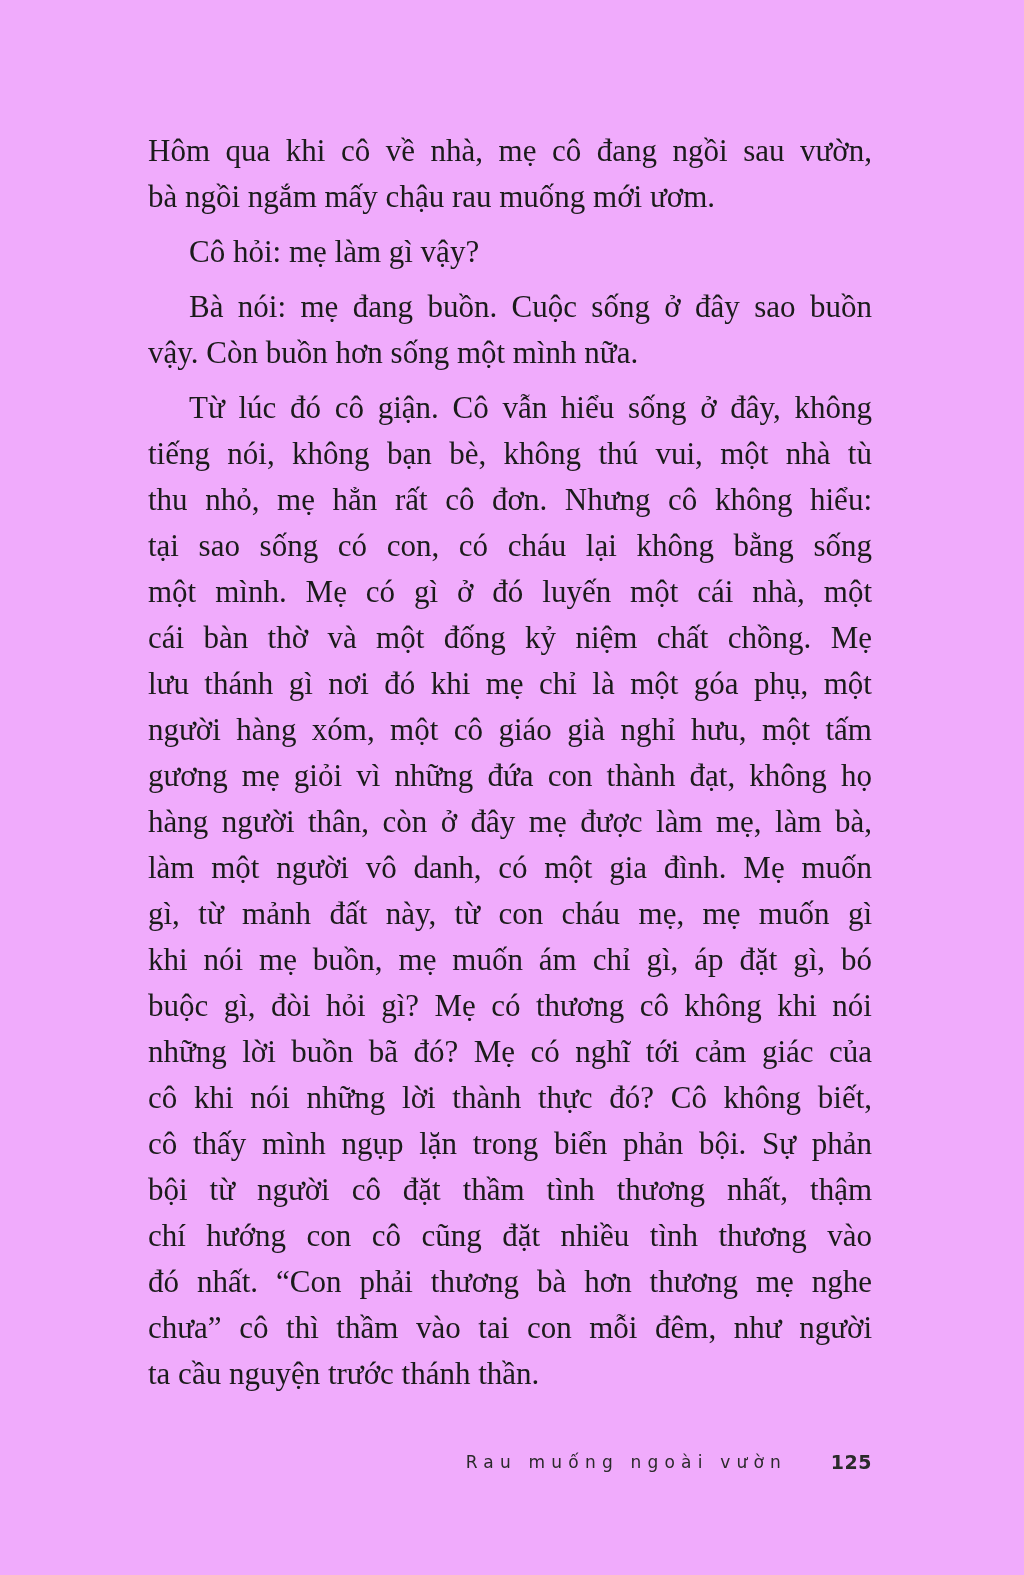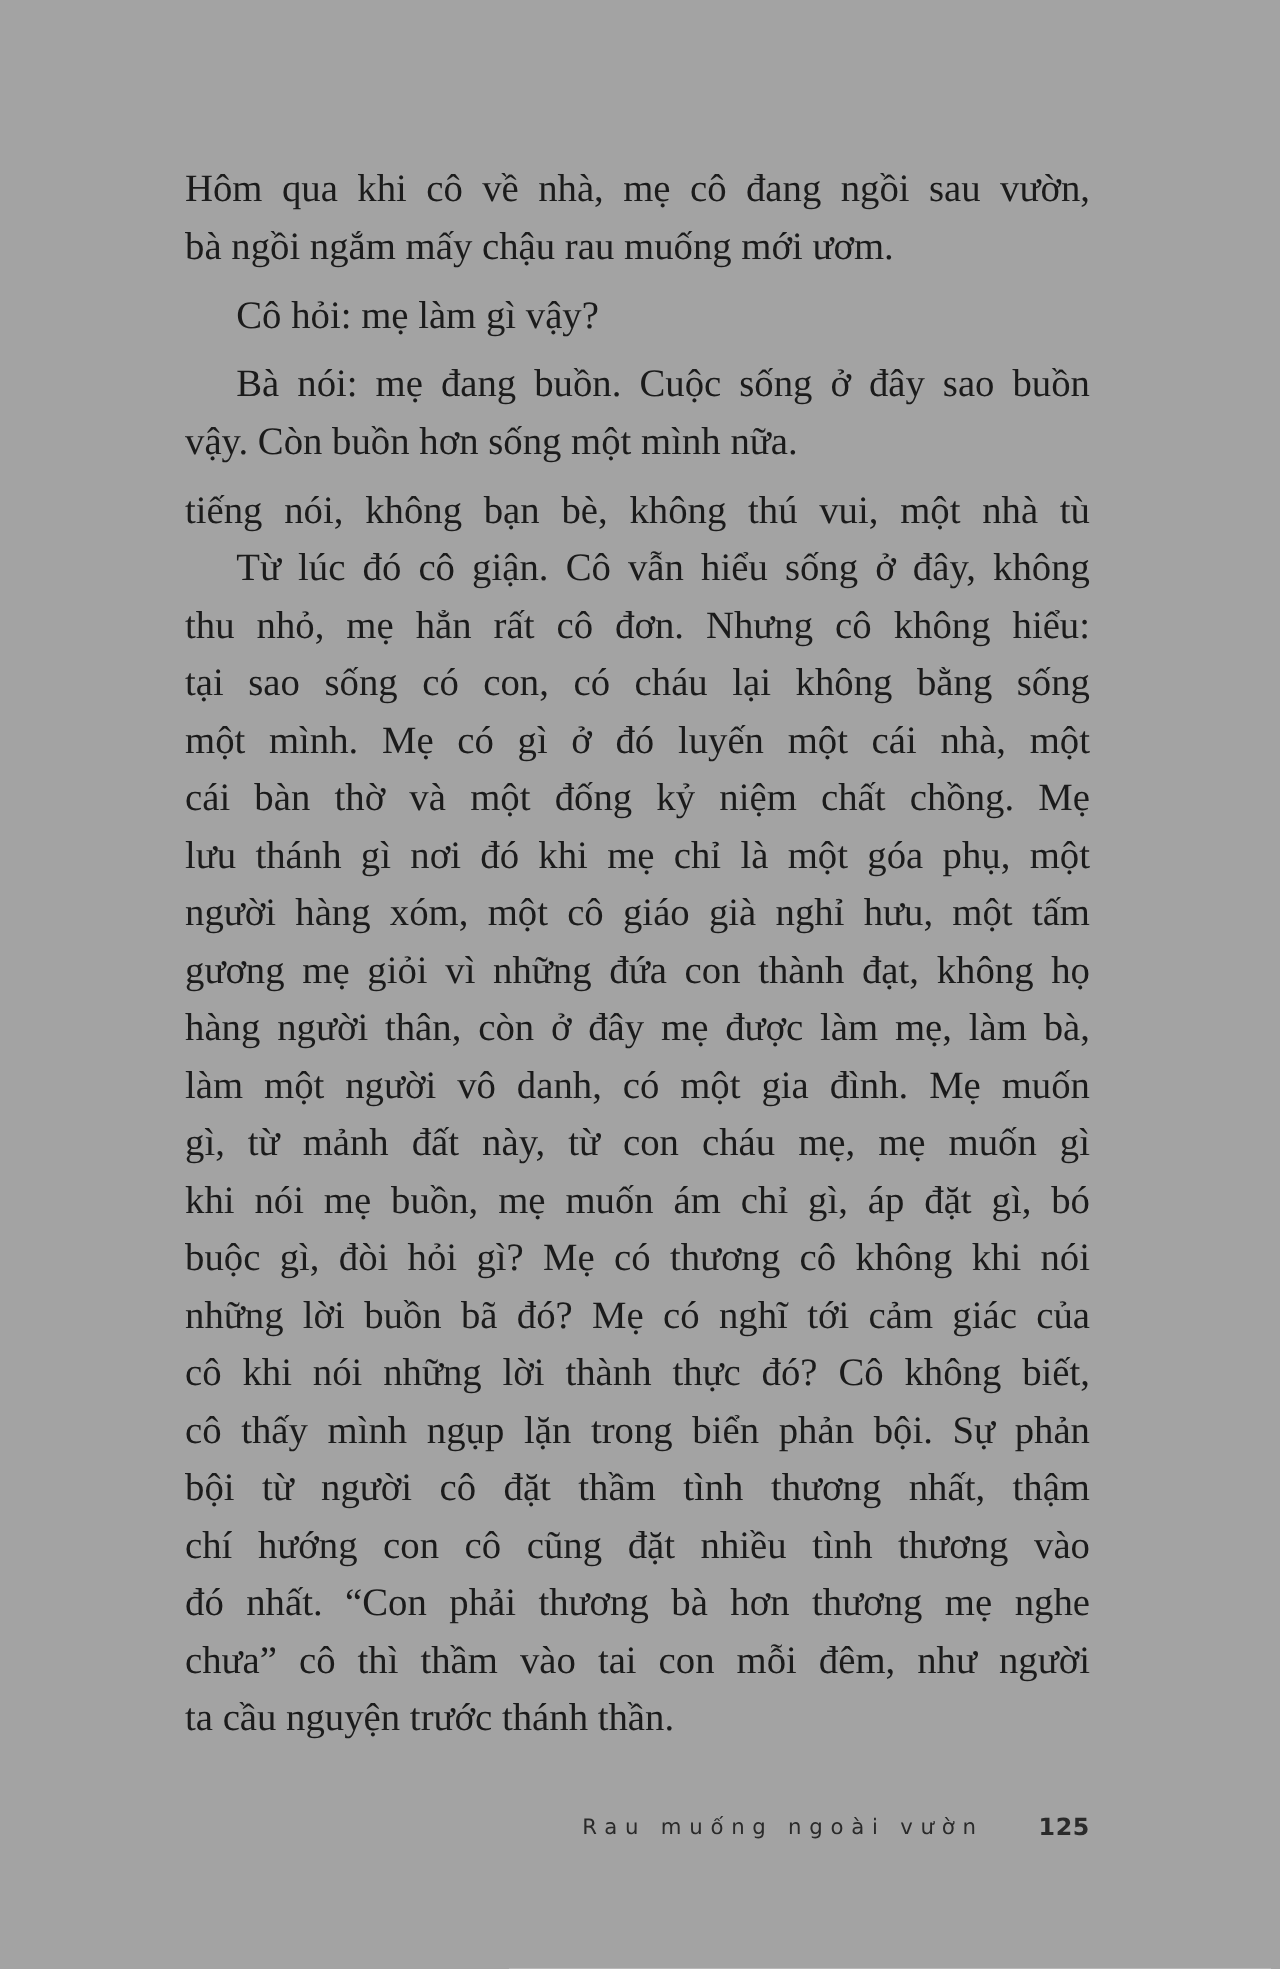--- a/index.html
+++ b/index.html
@@ -11,21 +11,21 @@
       width: 1024px;
       height: 1575px;
       position: relative;
       overflow: hidden;
     }
     .page {
       position: absolute;
       left: 0; top: 0;
       width: 1024px;
       height: 1575px;
-      background: #a3a3a3;
+      background: #f0abfc;
     }
     .text-block {
       position: absolute;
       left: 148px;
       top: 128px;
       width: 724px;
       font-family: "Liberation Serif", "DejaVu Serif", serif;
       font-size: 31px;
       line-height: 46px;
       color: #1b1b1b;
@@ -91,22 +91,22 @@
     </div>
     <div class="para-gap"></div>
 
     <div>
       <span class="line indent">Bà nói: mẹ đang buồn. Cuộc sống ở đây sao buồn</span>
       <span class="line last">vậy. Còn buồn hơn sống một mình nữa.</span>
     </div>
     <div class="para-gap"></div>
 
     <div>
+      <span class="line indent">Từ lúc đó cô giận. Cô vẫn hiểu sống ở đây, không</span>
       <span class="line">tiếng nói, không bạn bè, không thú vui, một nhà tù</span>
-      <span class="line indent">Từ lúc đó cô giận. Cô vẫn hiểu sống ở đây, không</span>
       <span class="line">thu nhỏ, mẹ hẳn rất cô đơn. Nhưng cô không hiểu:</span>
       <span class="line">tại sao sống có con, có cháu lại không bằng sống</span>
       <span class="line">một mình. Mẹ có gì ở đó luyến một cái nhà, một</span>
       <span class="line">cái bàn thờ và một đống kỷ niệm chất chồng. Mẹ</span>
       <span class="line">lưu thánh gì nơi đó khi mẹ chỉ là một góa phụ, một</span>
       <span class="line">người hàng xóm, một cô giáo già nghỉ hưu, một tấm</span>
       <span class="line">gương mẹ giỏi vì những đứa con thành đạt, không họ</span>
       <span class="line">hàng người thân, còn ở đây mẹ được làm mẹ, làm bà,</span>
       <span class="line">làm một người vô danh, có một gia đình. Mẹ muốn</span>
       <span class="line">gì, từ mảnh đất này, từ con cháu mẹ, mẹ muốn gì</span>

